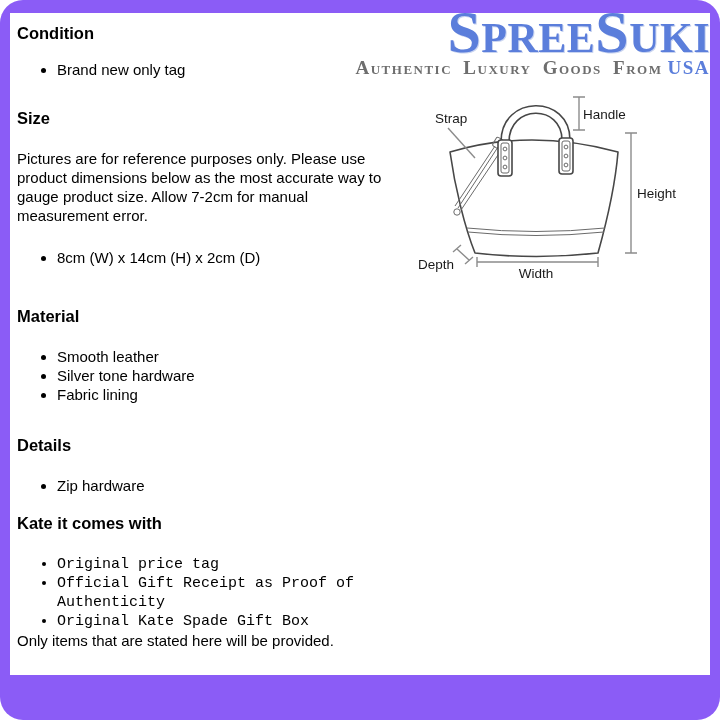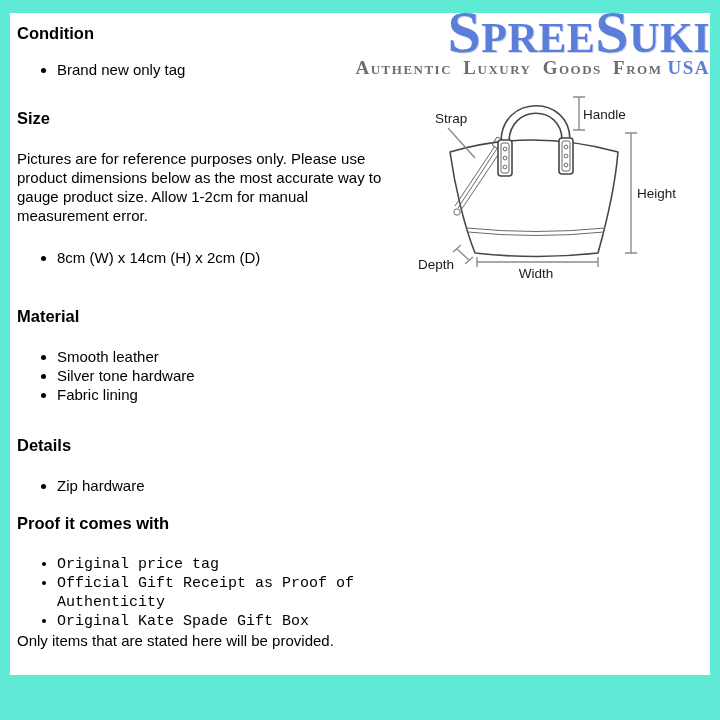--- a/index.html
+++ b/index.html
@@ -1,21 +1,22 @@
 <!DOCTYPE html>
 <html><head>
 <meta charset="utf-8">
 <style>
   html,body{margin:0;padding:0;}
   .page{
     position:relative;
     width:720px;height:720px;
-    background:#5eead4;
+    background:#8b5cf6;
     font-family:"Liberation Sans", sans-serif;
     overflow:hidden;
+    border-radius:23px;
   }
   .content{
     position:absolute;
     left:10px;top:13px;
     width:700px;height:662px;
     background:#fff;
   }
   
   .text-col{
     position:absolute;
@@ -118,21 +119,21 @@
 
       <div class="section s0">
         <div class="section-heading">Condition</div>
         <ul>
           <li>Brand new only tag</li>
         </ul>
       </div>
 
       <div class="section s1">
         <div class="section-heading">Size</div>
-        <p>Pictures are for reference purposes only. Please use product dimensions below as the most accurate way to gauge product size. Allow 1-2cm for manual measurement error.</p>
+        <p>Pictures are for reference purposes only. Please use product dimensions below as the most accurate way to gauge product size. Allow 7-2cm for manual measurement error.</p>
         <ul>
           <li>8cm (W) x 14cm (H) x 2cm (D)</li>
         </ul>
       </div>
 
       <div class="section s2">
         <div class="section-heading">Material</div>
         <ul>
           <li>Smooth leather</li>
           <li>Silver tone hardware</li>
@@ -141,21 +142,21 @@
       </div>
 
       <div class="section s3">
         <div class="section-heading">Details</div>
         <ul>
           <li>Zip hardware</li>
         </ul>
       </div>
 
       <div class="section s4">
-        <div class="section-heading">Proof it comes with</div>
+        <div class="section-heading">Kate it comes with</div>
         <ul>
           <li>Original price tag</li>
           <li>Official Gift Receipt as Proof of Authenticity</li>
           <li>Original Kate Spade Gift Box</li>
         </ul>
       </div>
 
       <p class="footer-note">Only items that are stated here will be provided.</p>
     </div>
 

